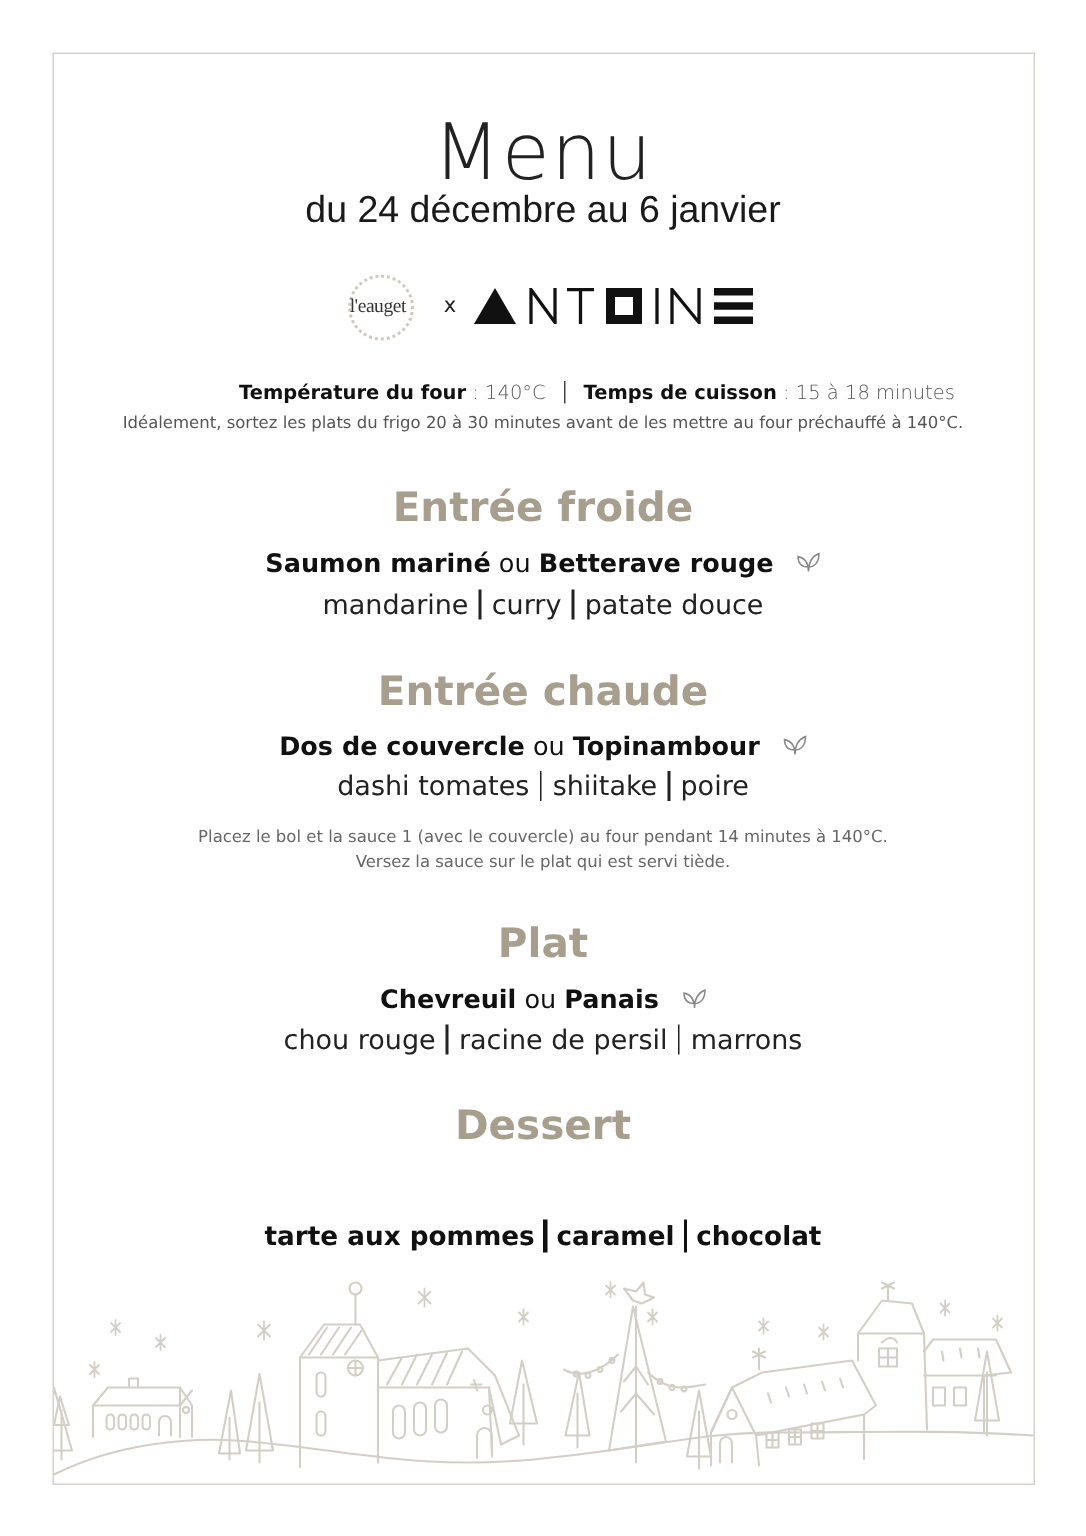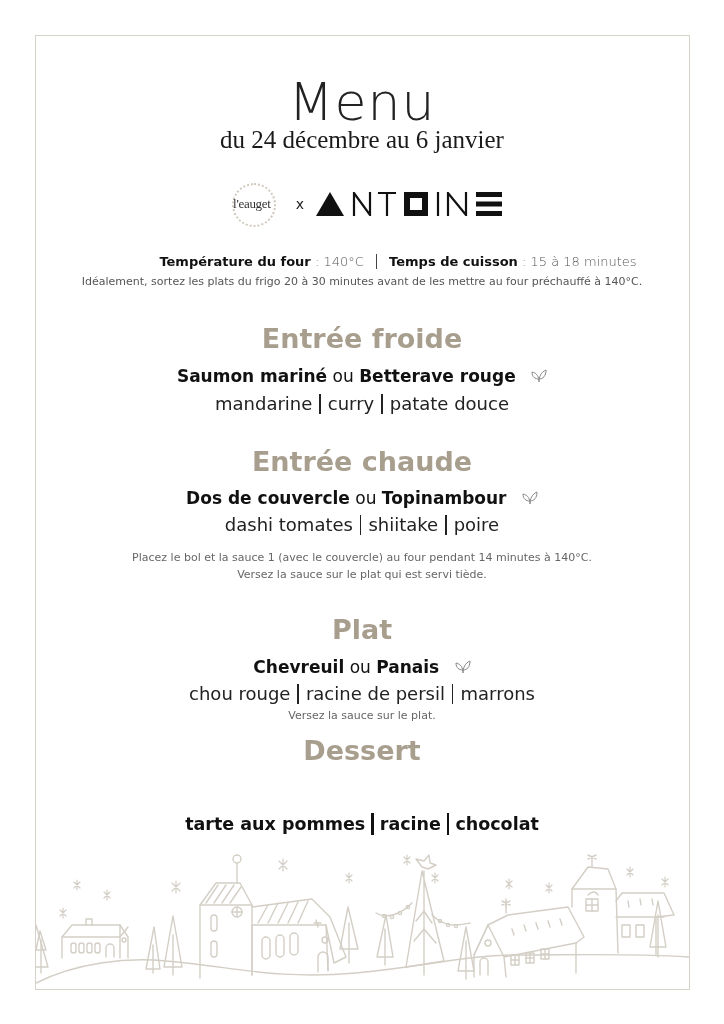--- a/index.html
+++ b/index.html
@@ -13,21 +13,21 @@
       border: 1.5px solid #d6d2ca;
     }
     .center { position: absolute; left: 0; width: 724px; text-align: center; }
     .title {
       top: 72px; font-family: "DejaVu Serif", "Liberation Serif", serif;
       font-size: 52px; font-weight: 400; color: #222; letter-spacing: 1px;
       font-family: "Liberation Sans", sans-serif;
     }
     .title span { font-family: "DejaVu Sans", sans-serif; font-weight: 300; }
     .subtitle {
-      top: 126px; font-family: Liberation Serif, serif;
+      top: 126px; font-family: Liberation Sans, sans-serif;
       font-size: 25px; color: #1a1a1a;
     }
     .logos { top: 180px; height: 48px; display: flex; justify-content: center; align-items: center; gap: 0; }
     .eauget {
       width: 60px; height: 46px; position: relative; display: flex; align-items: center; justify-content: center;
     }
     .eauget .ring {
       position: absolute; left: 10px; top: 2px; width: 44px; height: 44px; border-radius: 50%;
       border: 2px dotted #cfc8bc;
     }
@@ -135,26 +135,25 @@
   <span class="ou">ou</span>
   <b>Panais</b>
   <svg class="leaf" width="16" height="14" viewBox="0 0 16 14">
     <path d="M8 13 C8 8 6 4 1 3 C1 8 4 10 8 10 M8 13 C8 8 10 3 15 1 C15 7 12 10 8 10" stroke="#888" stroke-width="1" fill="none"></path>
   </svg>
 </div>
 <div class="center garnish" style="top:683px;">
   <span>chou rouge</span><span class="bar"></span><span>racine de persil</span><span class="bar"></span><span>marrons</span>
 </div>
 <div class="center note" style="top:707px;">
-  <div>Versez la sauce sur le plat.</div>
 </div>
 
 <div class="center section-title" style="top:735px;">Dessert</div>
 <div class="center dessert-line" style="top:813px;">
-  <span>tarte aux pommes</span><span class="bar"></span><span>racine</span><span class="bar"></span><span>chocolat</span>
+  <span>tarte aux pommes</span><span class="bar"></span><span>caramel</span><span class="bar"></span><span>chocolat</span>
 </div>
 
 <div class="village">
   <svg width="653" height="144" viewBox="0 0 653 144" fill="none" stroke="#d4cfc6" stroke-width="1.4" stroke-linecap="round" stroke-linejoin="round">
 
     <path d="M0 138 C40 118 90 112 130 116 C200 122 240 135 320 128 C400 120 430 110 480 110 C540 110 590 108 653 112"></path>
 
     <path d="M4 86 L0 105 L10 105 Z M5 95 L5 128"></path>
     <path d="M0 80 L12 122 L-4 122 Z"></path>
 

